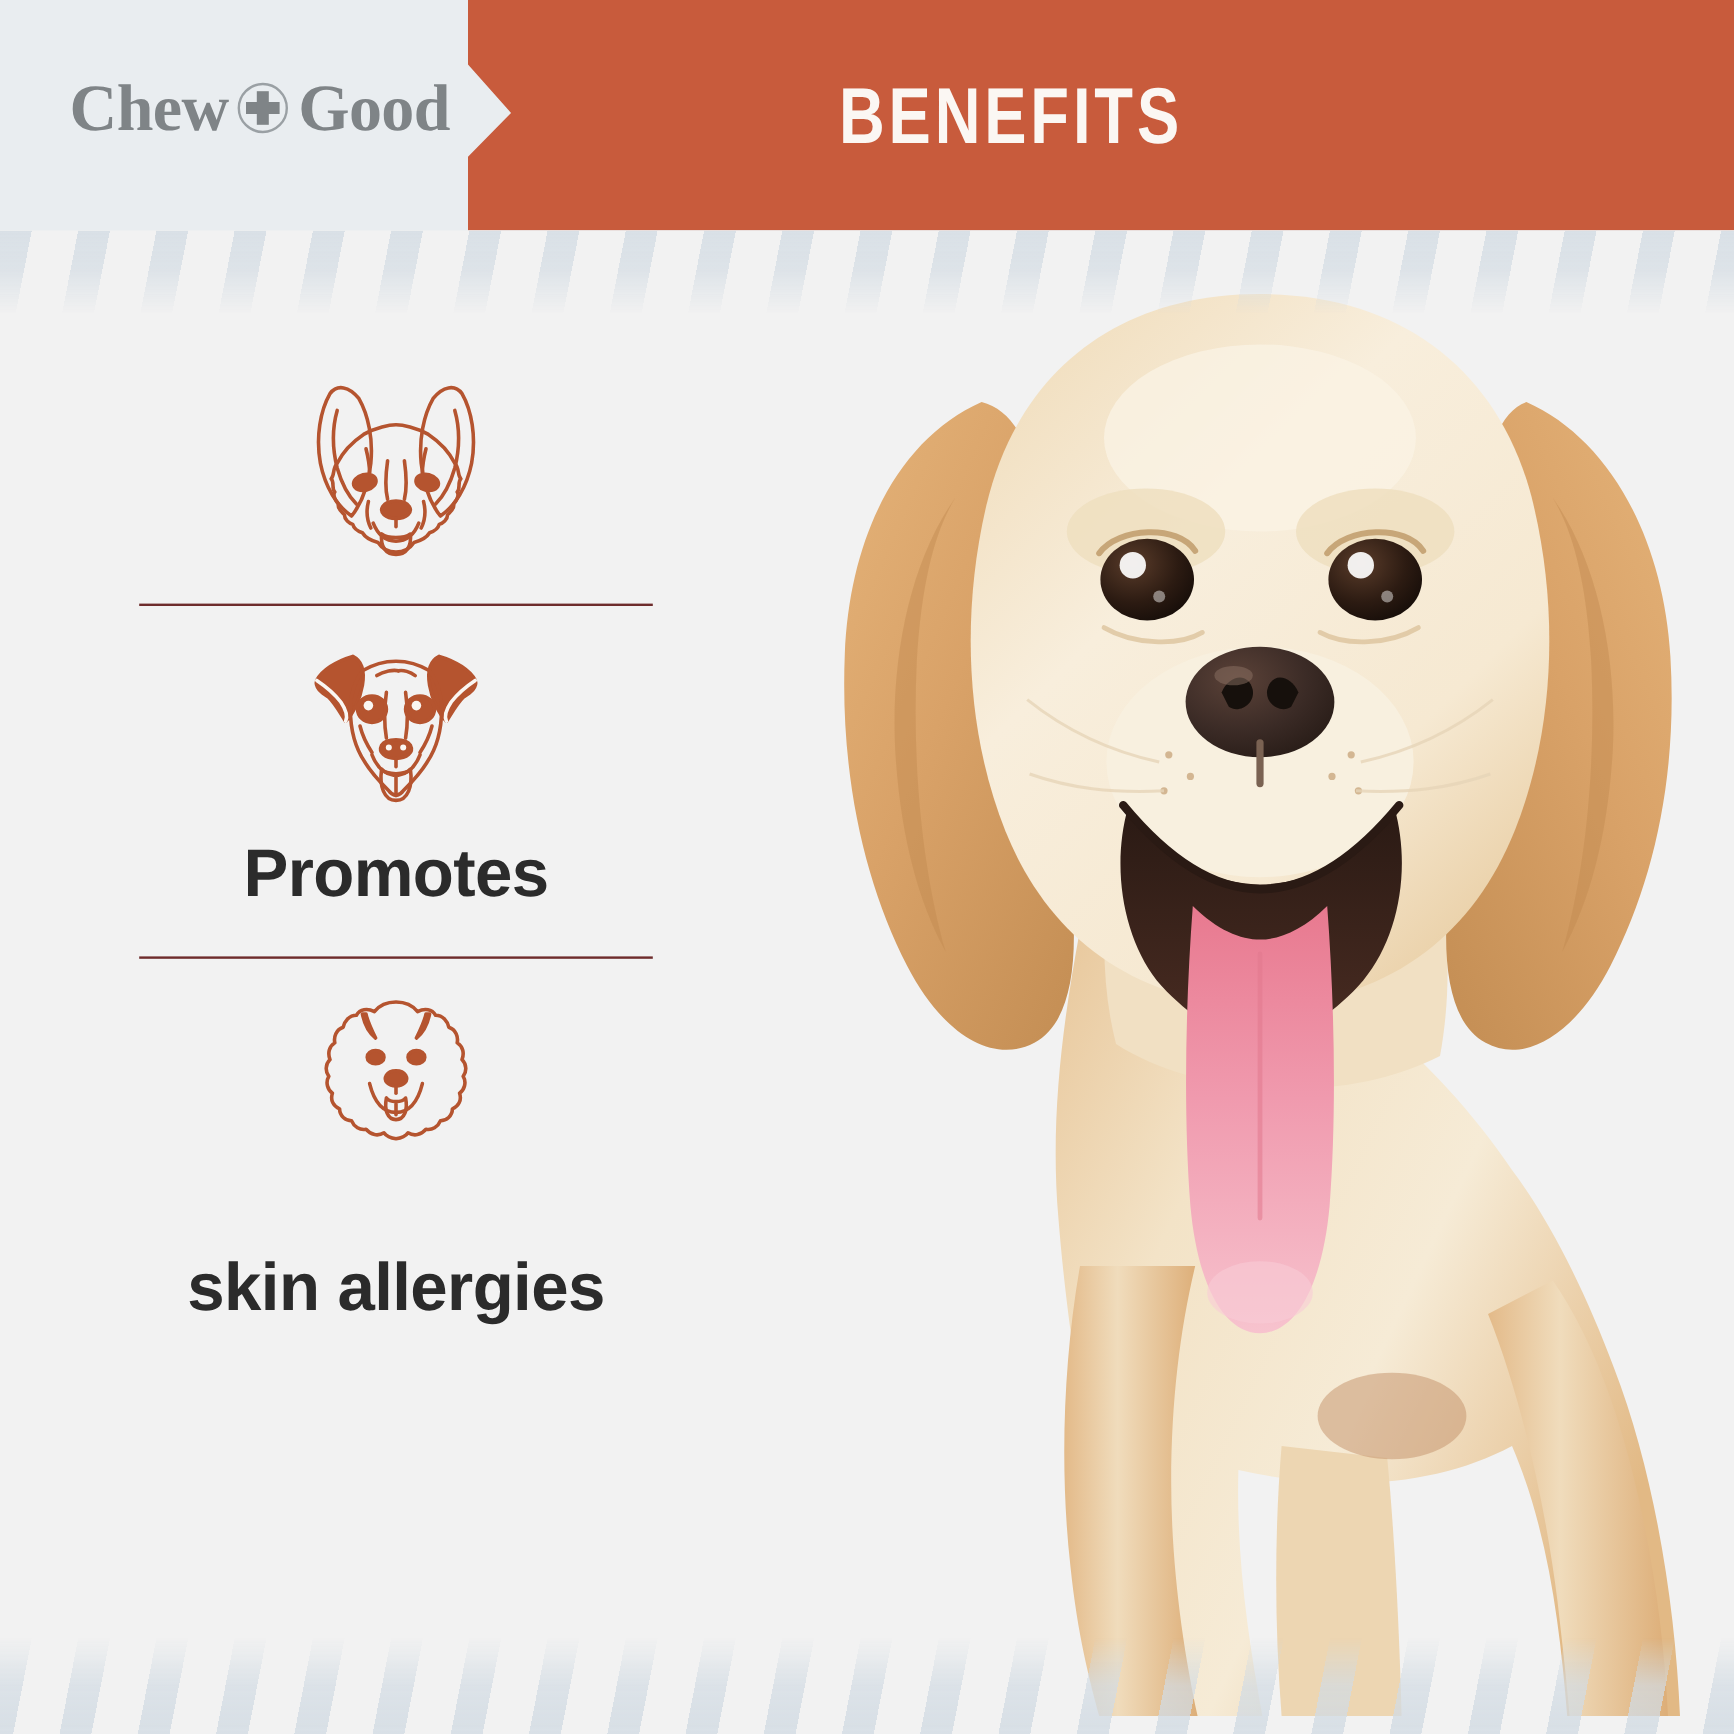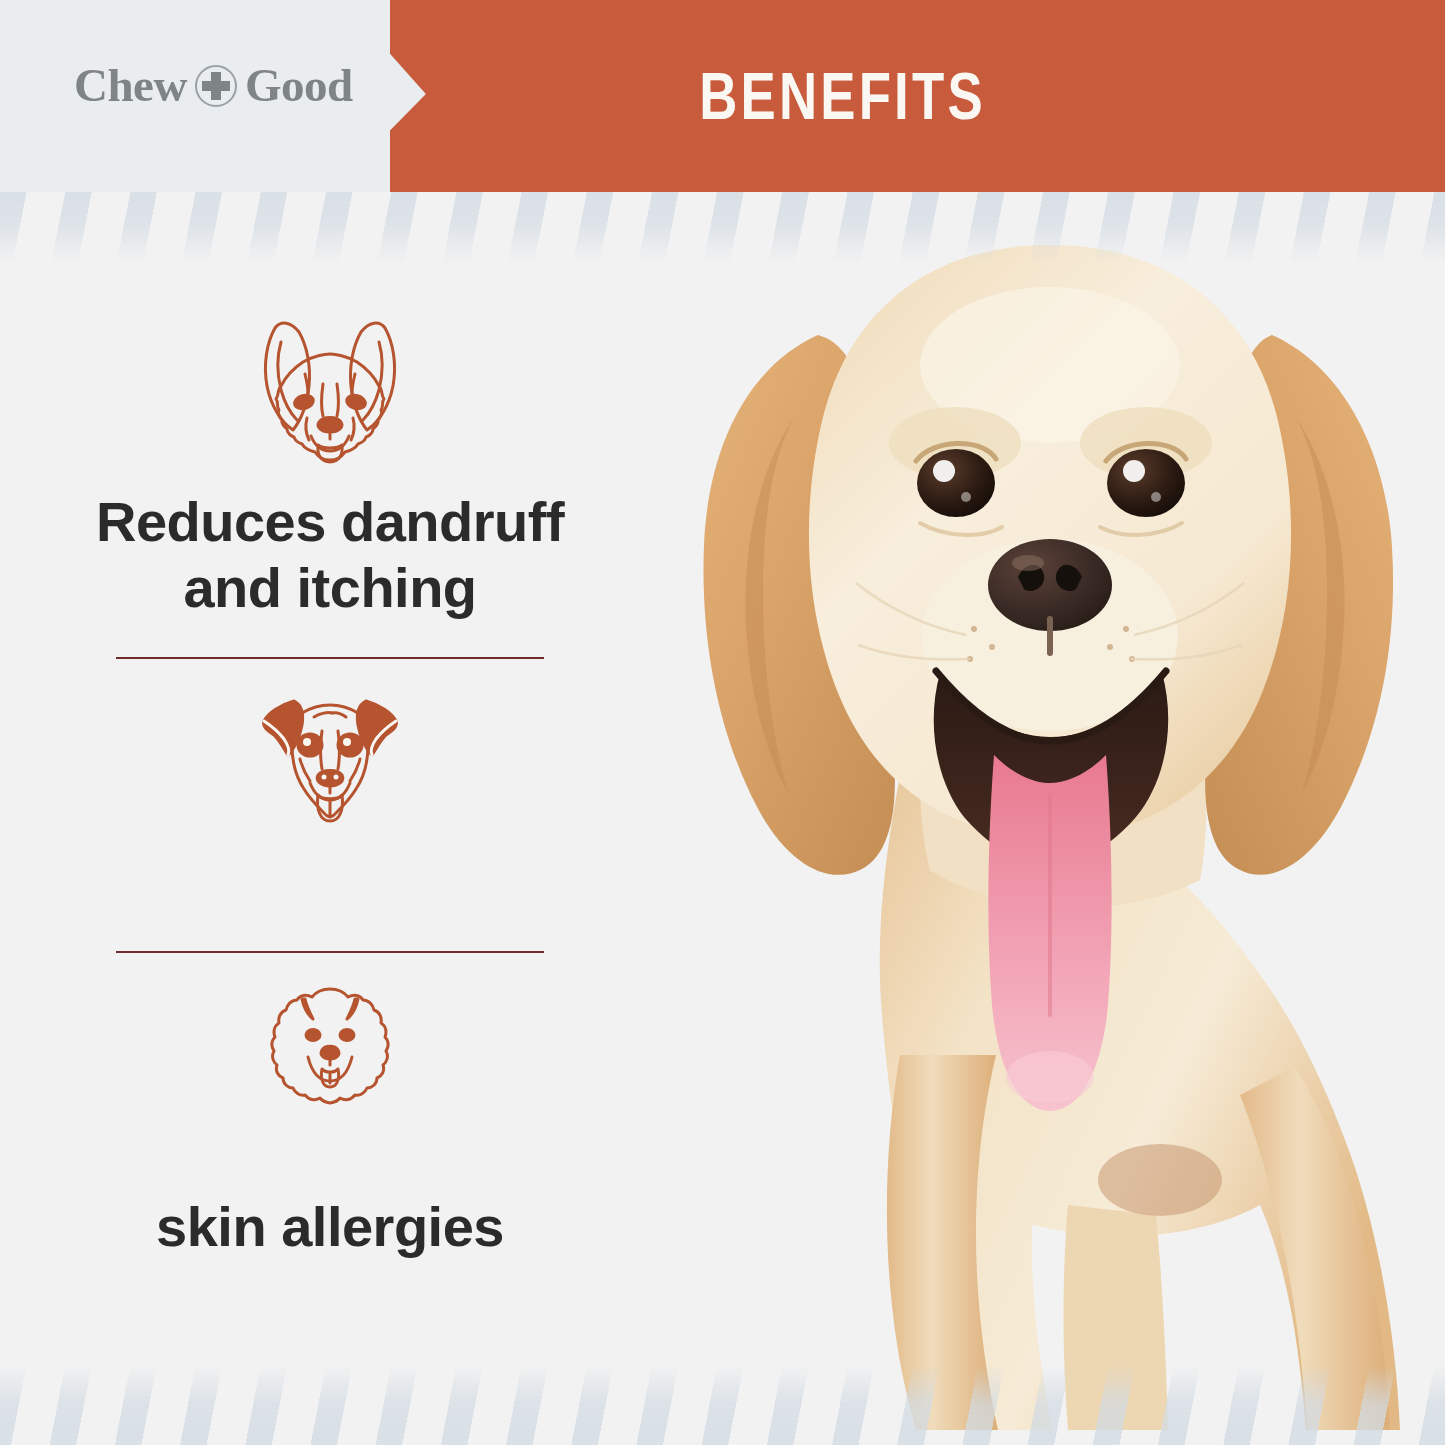--- a/index.html
+++ b/index.html
@@ -47,25 +47,25 @@
     color:#FBF7F3;
     font-size:66px;
     font-weight:bold;
     letter-spacing:4px;
     transform:scaleX(0.80);
     transform-origin:center;
   }
 
   .logo {
     position:absolute;
-    left:74px; top:62px;
+    left:58px; top:62px;
     display:flex; align-items:center;
     font-family:"Liberation Serif", serif;
     font-weight:bold;
-    font-size:47px;
+    font-size:55px;
     color:#7F8487;
     letter-spacing:-0.5px;
   }
   .logo-word { line-height:1; }
   .logo-plus {
     position:relative;
     width:42px; height:42px;
     margin:0 8px;
     flex:0 0 auto;
   }
@@ -413,24 +413,20 @@
           <path d="M85 120 L85 127"></path>
 
           <path d="M62 106 C60 114 61 122 64 128"></path>
           <path d="M108 106 C110 114 109 122 106 128"></path>
 
           <path d="M66 124 C70 134 77 139 85 139 C93 139 100 134 104 124"></path>
 
           <path d="M73 133 C72 143 76 150 85 150 C94 150 98 143 97 133 C92 137 78 137 73 133 Z"></path>
         </svg>
       </div>
-      <div class="benefit-text">
-        <span>Reduces dandruff</span><br>
-        <span>and itching</span>
-      </div>
     </div>
 
     <div class="divider"></div>
 
     <div class="benefit b2">
       <div class="benefit-icon">
         <svg viewBox="0 0 160 140" xmlns="http://www.w3.org/2000/svg" fill="none" stroke="#B5542F" stroke-width="3" stroke-linecap="round" stroke-linejoin="round">
 
           <path d="M44 14 C30 18 18 26 14 34 C12 40 18 44 24 48
                    C30 54 34 62 38 68 C44 62 50 50 52 38 C54 26 52 18 44 14 Z" fill="#B5542F" stroke="#B5542F"></path>
@@ -470,21 +466,21 @@
           <path d="M80 99 L80 106"></path>
 
           <path d="M60 96 C64 106 70 112 78 113"></path>
           <path d="M100 96 C96 106 90 112 82 113"></path>
 
           <path d="M68 108 C66 122 70 134 80 134 C90 134 94 122 92 108 C88 113 72 113 68 108 Z"></path>
           <path d="M80 114 L80 128"></path>
         </svg>
       </div>
       <div class="benefit-text">
-        <br>
+        <span>Promotes</span><br>
       </div>
     </div>
 
     <div class="divider"></div>
 
     <div class="benefit b3">
       <div class="benefit-icon">
         <svg viewBox="0 0 140 125" xmlns="http://www.w3.org/2000/svg" fill="none" stroke="#B5542F" stroke-width="3" stroke-linecap="round" stroke-linejoin="round">
 
           <path d="M70 8

